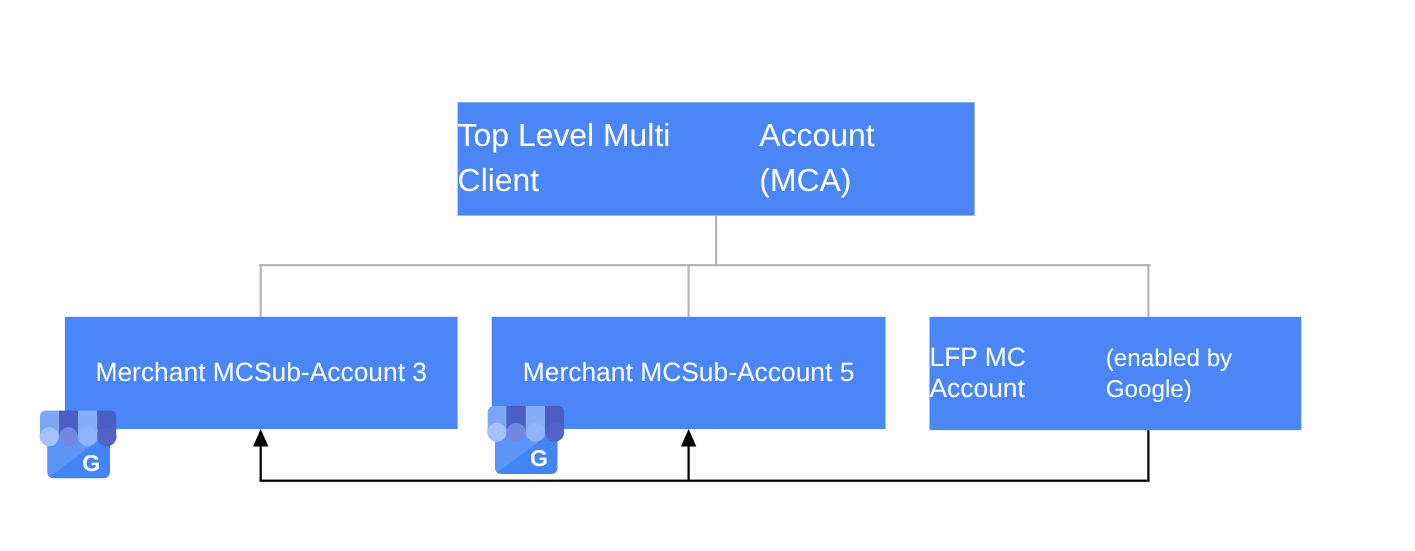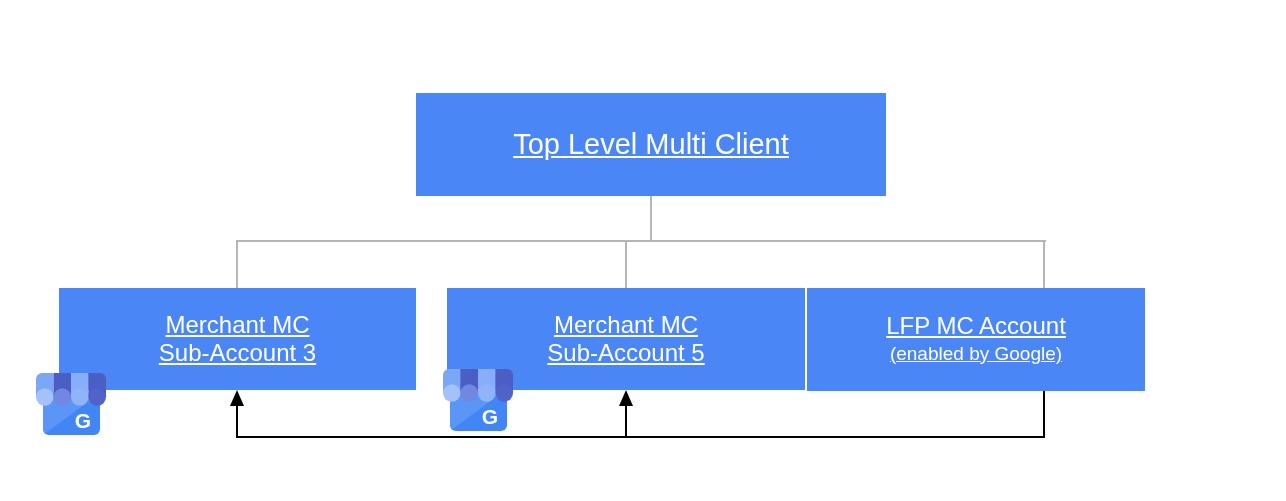--- a/index.html
+++ b/index.html
@@ -15,31 +15,30 @@
     width:1286px;height:501px;
     background:var(--background);
     font-family:"Liberation Sans", sans-serif;
     overflow:hidden;
   }
   .node{
     position:absolute;
     background:var(--node-fill);
     color:var(--node-text);
     display:flex;
-    flex-direction:column;
+    flex-direction:row;
     align-items:center;
     justify-content:center;
     text-align:left;
-    text-decoration:underline;
   }
   .node-mca{left:416px;top:93px;width:470px;height:103px;font-size:29px;line-height:41px;}
   .node-sub1{left:59px;top:288px;width:357px;height:102px;font-size:24px;line-height:28px;}
   .node-sub2{left:447px;top:288px;width:358px;height:102px;font-size:24px;line-height:28px;}
-  .node-lfp{left:807px;top:288px;width:338px;height:103px;font-size:24px;line-height:28px;}
-  .node-lfp .line2{font-size:19px;}
+  .node-lfp{left:845px;top:288px;width:338px;height:103px;font-size:24px;line-height:28px;}
+  .node-lfp .line2{font-size:22px;}
   .gray-line{position:absolute;background:var(--hierarchy-line);}
   .black-line{position:absolute;background:var(--data-flow-line);}
   .g-v-top{left:650px;top:196px;width:2px;height:46px;}
   .g-h{left:236px;top:240px;width:810px;height:2px;}
   .g-v-1{left:236px;top:240px;width:2px;height:48px;}
   .g-v-2{left:625px;top:240px;width:2px;height:48px;}
   .g-v-3{left:1043px;top:240px;width:2px;height:48px;}
   .b-v-3{left:1043px;top:391px;width:2px;height:46px;}
   .b-h{left:236px;top:436px;width:809px;height:2px;}
   .b-stem-1{left:236px;top:404px;width:2px;height:33px;}
@@ -85,20 +84,21 @@
     <circle cx="27.25" cy="28" r="8.75" fill="#7287e2"></circle>
     <circle cx="44.75" cy="28" r="8.75" fill="#8fb4f9"></circle>
     <circle cx="62.25" cy="28" r="8.75" fill="#5163c9"></circle>
   </symbol>
 </svg>
 
 <div class="canvas">
 
   <div class="node node-mca">
     <span class="line1">Top Level Multi Client</span>
+    <span class="line2">Account (MCA)</span>
   </div>
 
   <div class="gray-line g-v-top"></div>
   <div class="gray-line g-h"></div>
   <div class="gray-line g-v-1"></div>
   <div class="gray-line g-v-2"></div>
   <div class="gray-line g-v-3"></div>
 
   <div class="node node-sub1">
     <span class="line1">Merchant MC</span>

